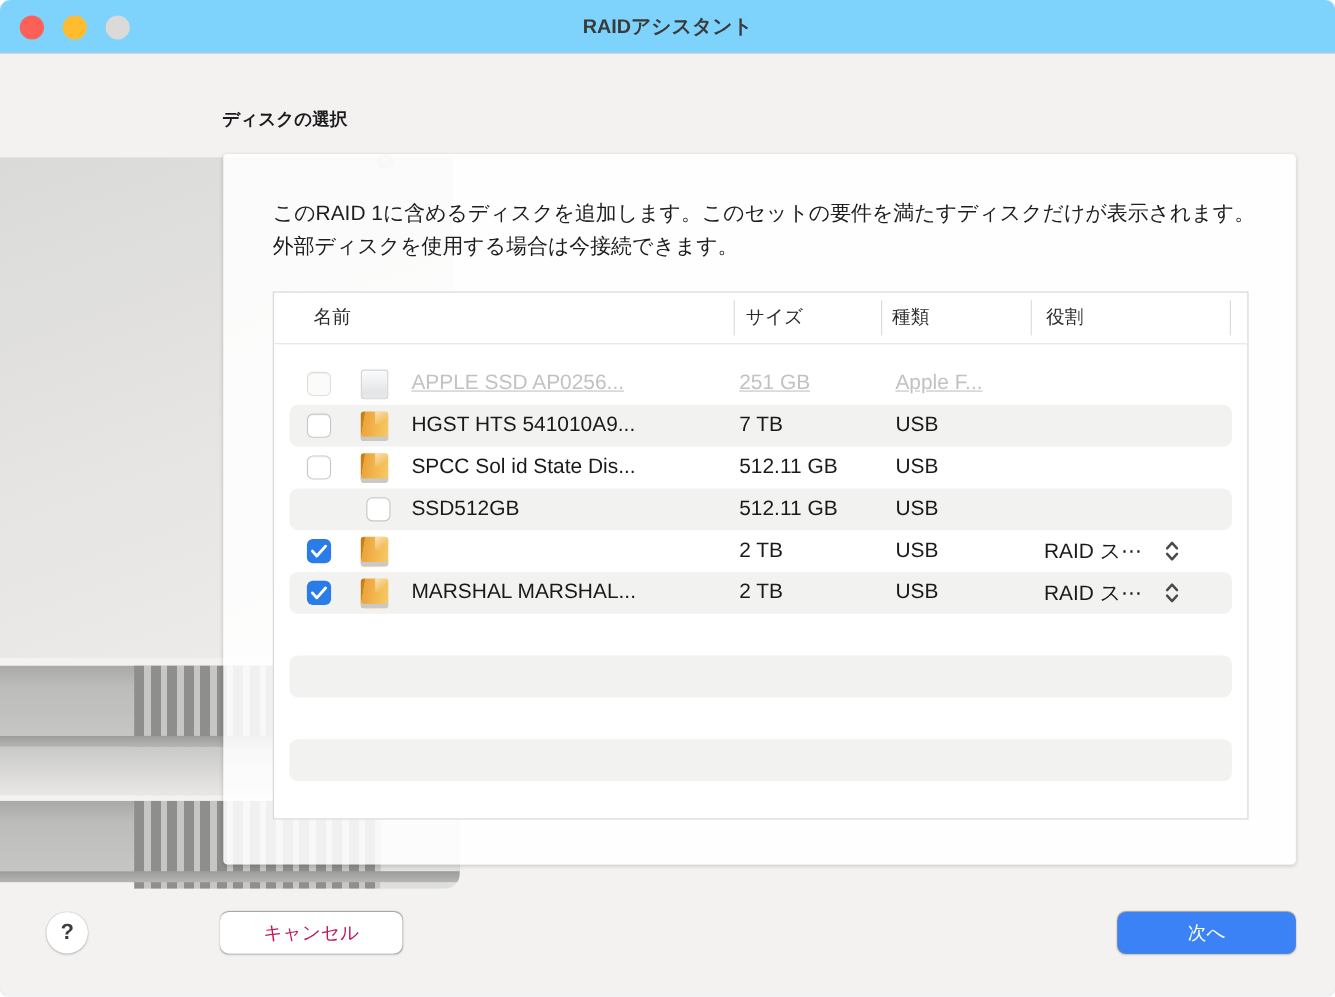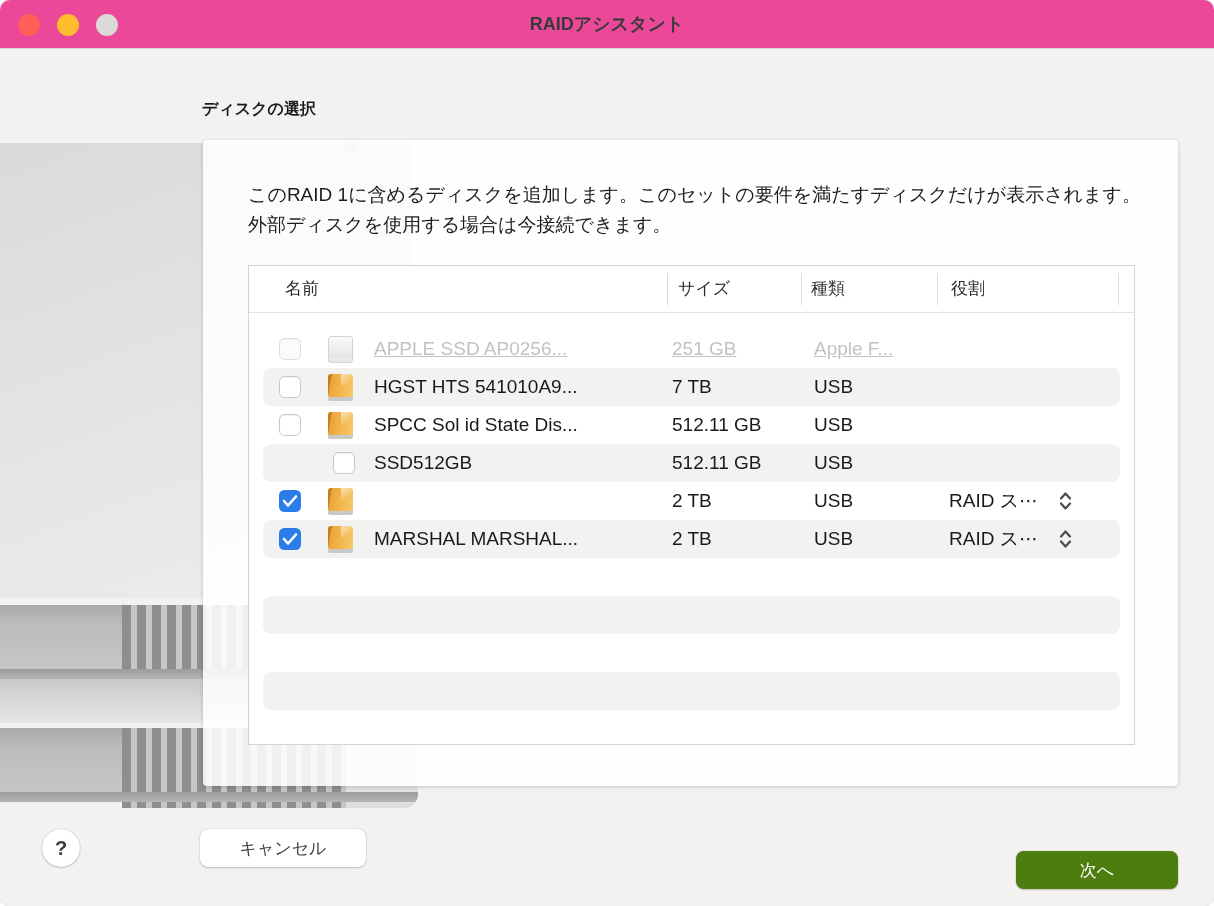--- a/index.html
+++ b/index.html
@@ -1,19 +1,19 @@
 <!DOCTYPE html>
 <html><head>
 <meta charset="utf-8">
 <style>
   html,body{margin:0;padding:0;background:#ffffff;font-family:"Liberation Sans","DejaVu Sans",sans-serif;}
   .window{position:relative;width:1214px;height:906px;border-radius:10px;overflow:hidden;
           background:#f3f2f1;box-shadow:0 0 0 1px rgba(0,0,0,0.08);}
   
-  .titlebar{position:absolute;left:0;top:0;width:100%;height:48px;background:#ec4899;
+  .titlebar{position:absolute;left:0;top:0;width:100%;height:48px;background:#7dd3fc;
             border-bottom:1px solid #d8d7d5;}
   .tl{position:absolute;top:14px;width:22px;height:22px;border-radius:50%;}
   .tl.close{left:18px;background:#fe5f57;}
   .tl.min{left:57px;background:#febc2e;}
   .tl.zoom{left:96px;background:#dbdad9;}
   .win-title{position:absolute;left:0;top:0;width:100%;height:48px;line-height:48px;
              text-align:center;font-size:18px;font-weight:bold;color:#3a3a3a;}
   
   .bg-art{position:absolute;left:0;top:48px;width:420px;height:858px;}
   .surface{position:absolute;left:0;top:95px;width:412px;height:455px;
@@ -74,27 +74,27 @@
       background:linear-gradient(100deg,#b97a16 0%,#c9871d 13%,#eda33c 14%,#f2b94f 58%,#f7ca6c 100%);
       box-shadow:inset 0 -4px 0 #c9c9c8;}
   .drive-icon:before{content:"";position:absolute;right:0;top:0;width:12px;height:12px;
       background:linear-gradient(135deg,rgba(255,255,255,0.65),rgba(255,255,255,0) 70%);
       border-radius:0 3px 0 0;}
   .ssd-icon{position:absolute;left:79px;top:6px;width:25px;height:27px;border-radius:3px;
       background:linear-gradient(#fafbfc,#dddfe1);border:1px solid #d2d4d6;box-sizing:border-box;
       box-shadow:inset 0 -4px 0 #e6e8ea;}
   
   .footer-btn{position:absolute;height:38px;border:none;border-radius:8px;font-size:17px;
-      font-family:inherit;color:#404040;background:#ffffff;
+      font-family:inherit;color:#be185d;background:#ffffff;
       box-shadow:0 0 1px rgba(0,0,0,0.35),0 1px 2px rgba(0,0,0,0.18);cursor:pointer;}
   .help-btn{left:42px;top:829px;width:38px;height:38px;border-radius:50%;font-size:20px;
             font-weight:bold;color:#3c3c3c;padding:0;}
   .cancel-btn{left:200px;top:829px;width:166px;}
   .back-btn{left:830px;top:829px;width:162px;}
-  .next-btn{left:1016px;top:851px;width:162px;background:#4d7c0f;color:#ffffff;}
+  .next-btn{left:1016px;top:829px;width:162px;background:#3b82f6;color:#ffffff;}
 </style>
 </head>
 <body>
 
 <div class="window">
 
   <div class="titlebar">
     <span class="tl close"></span>
     <span class="tl min"></span>
     <span class="tl zoom"></span>

